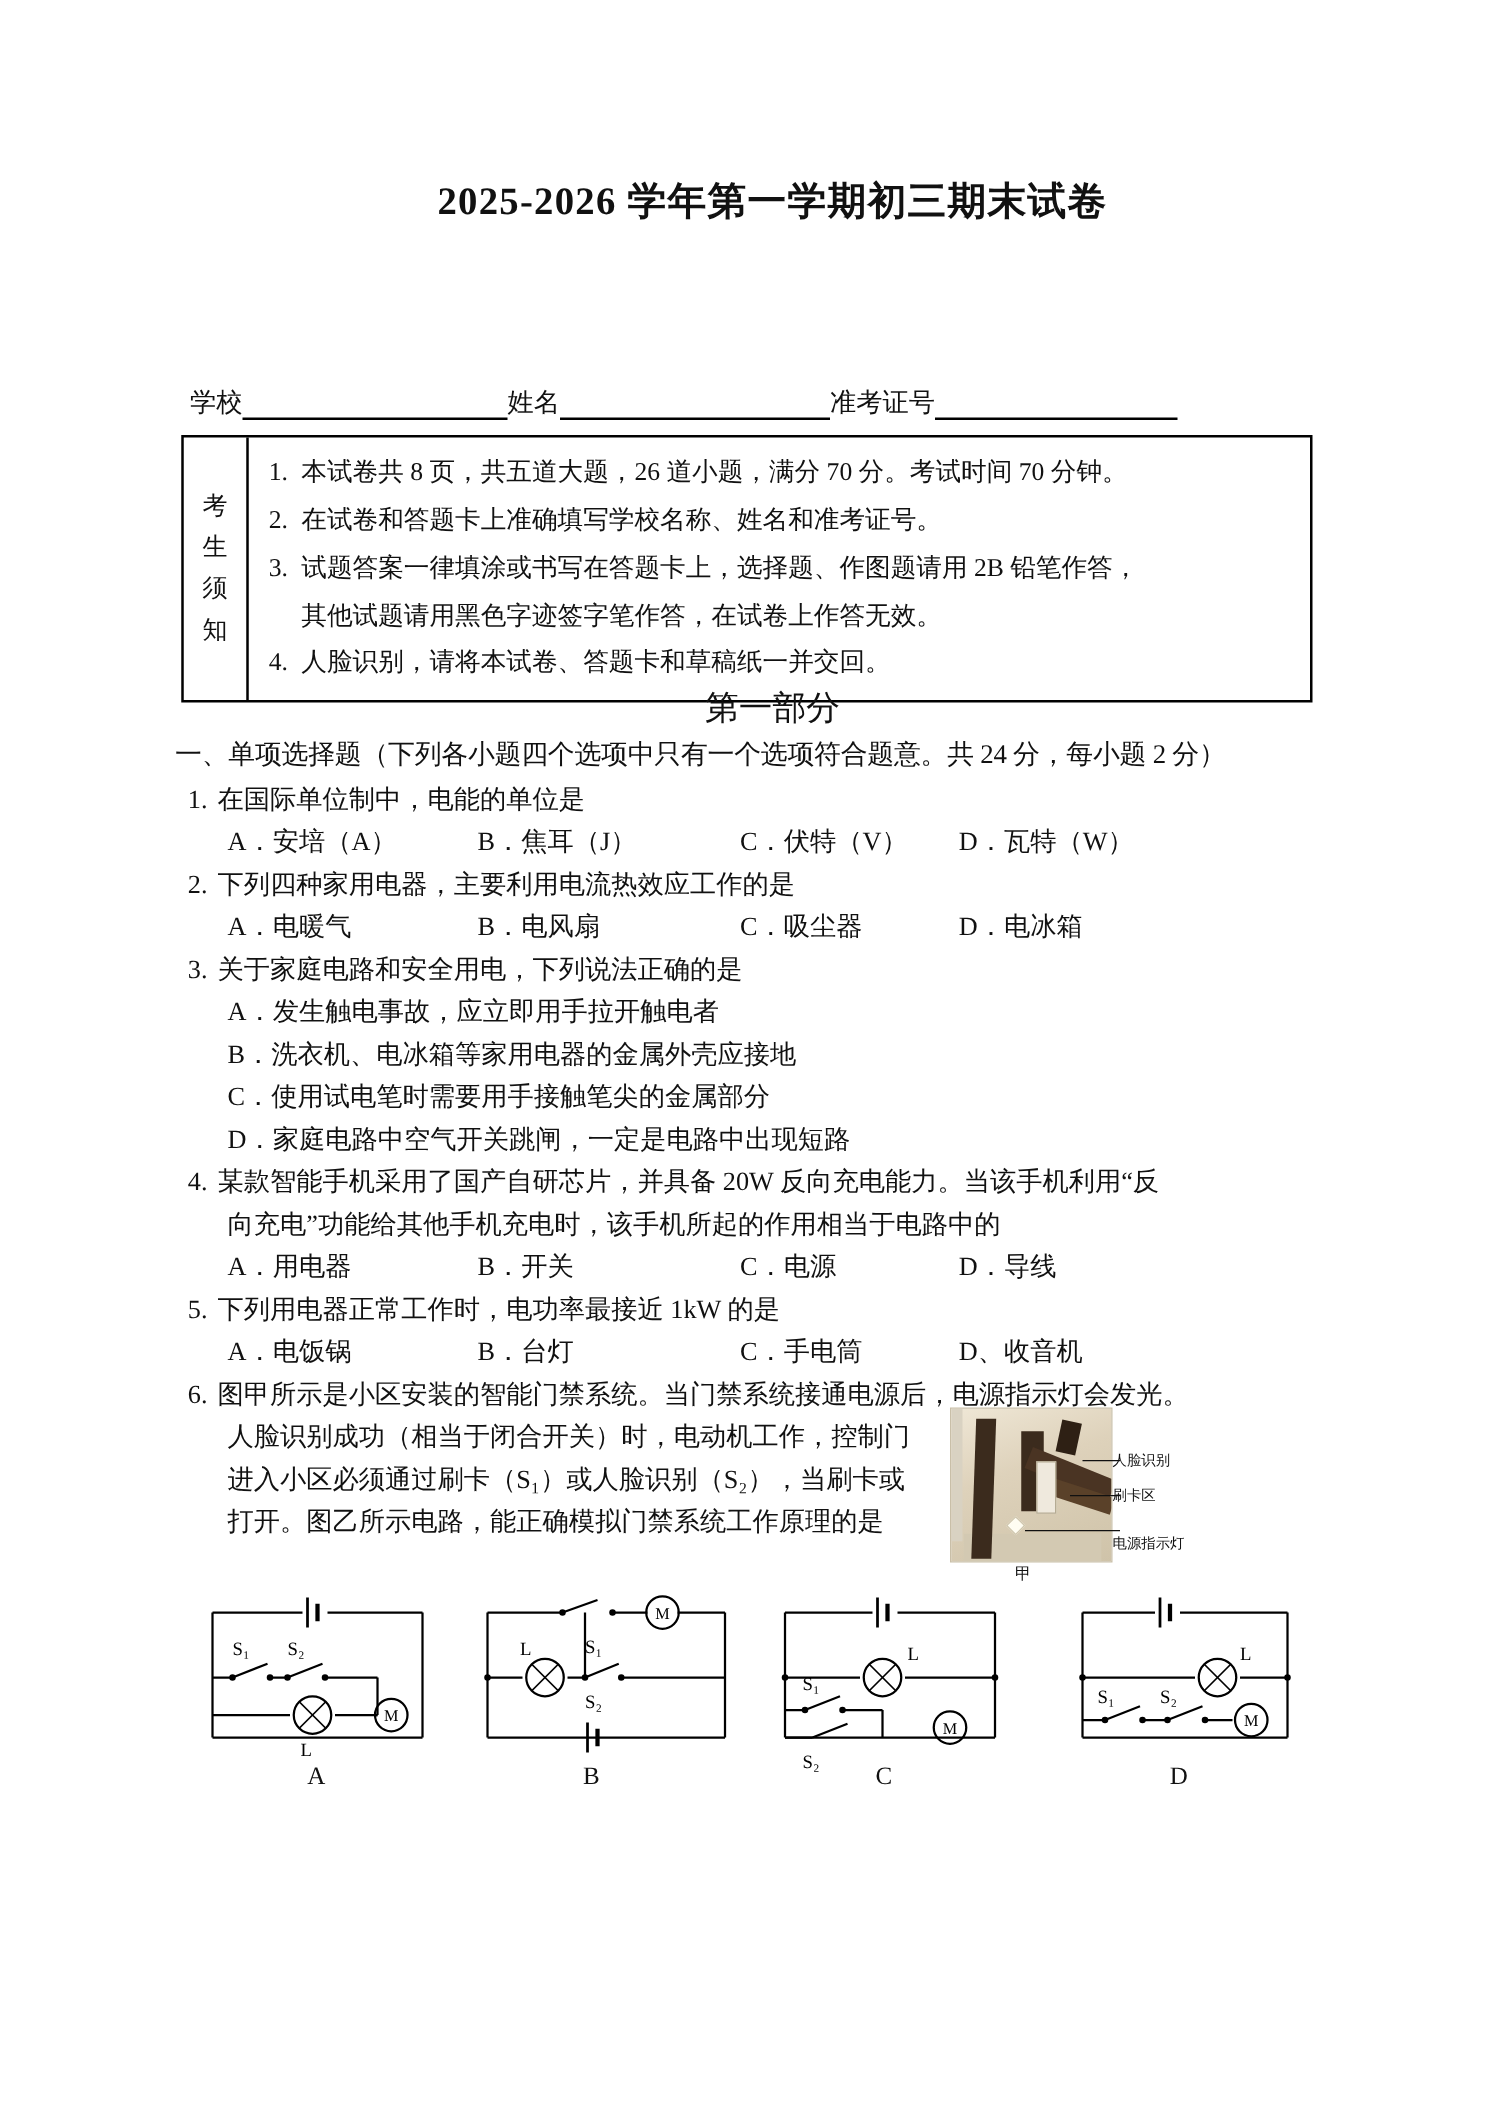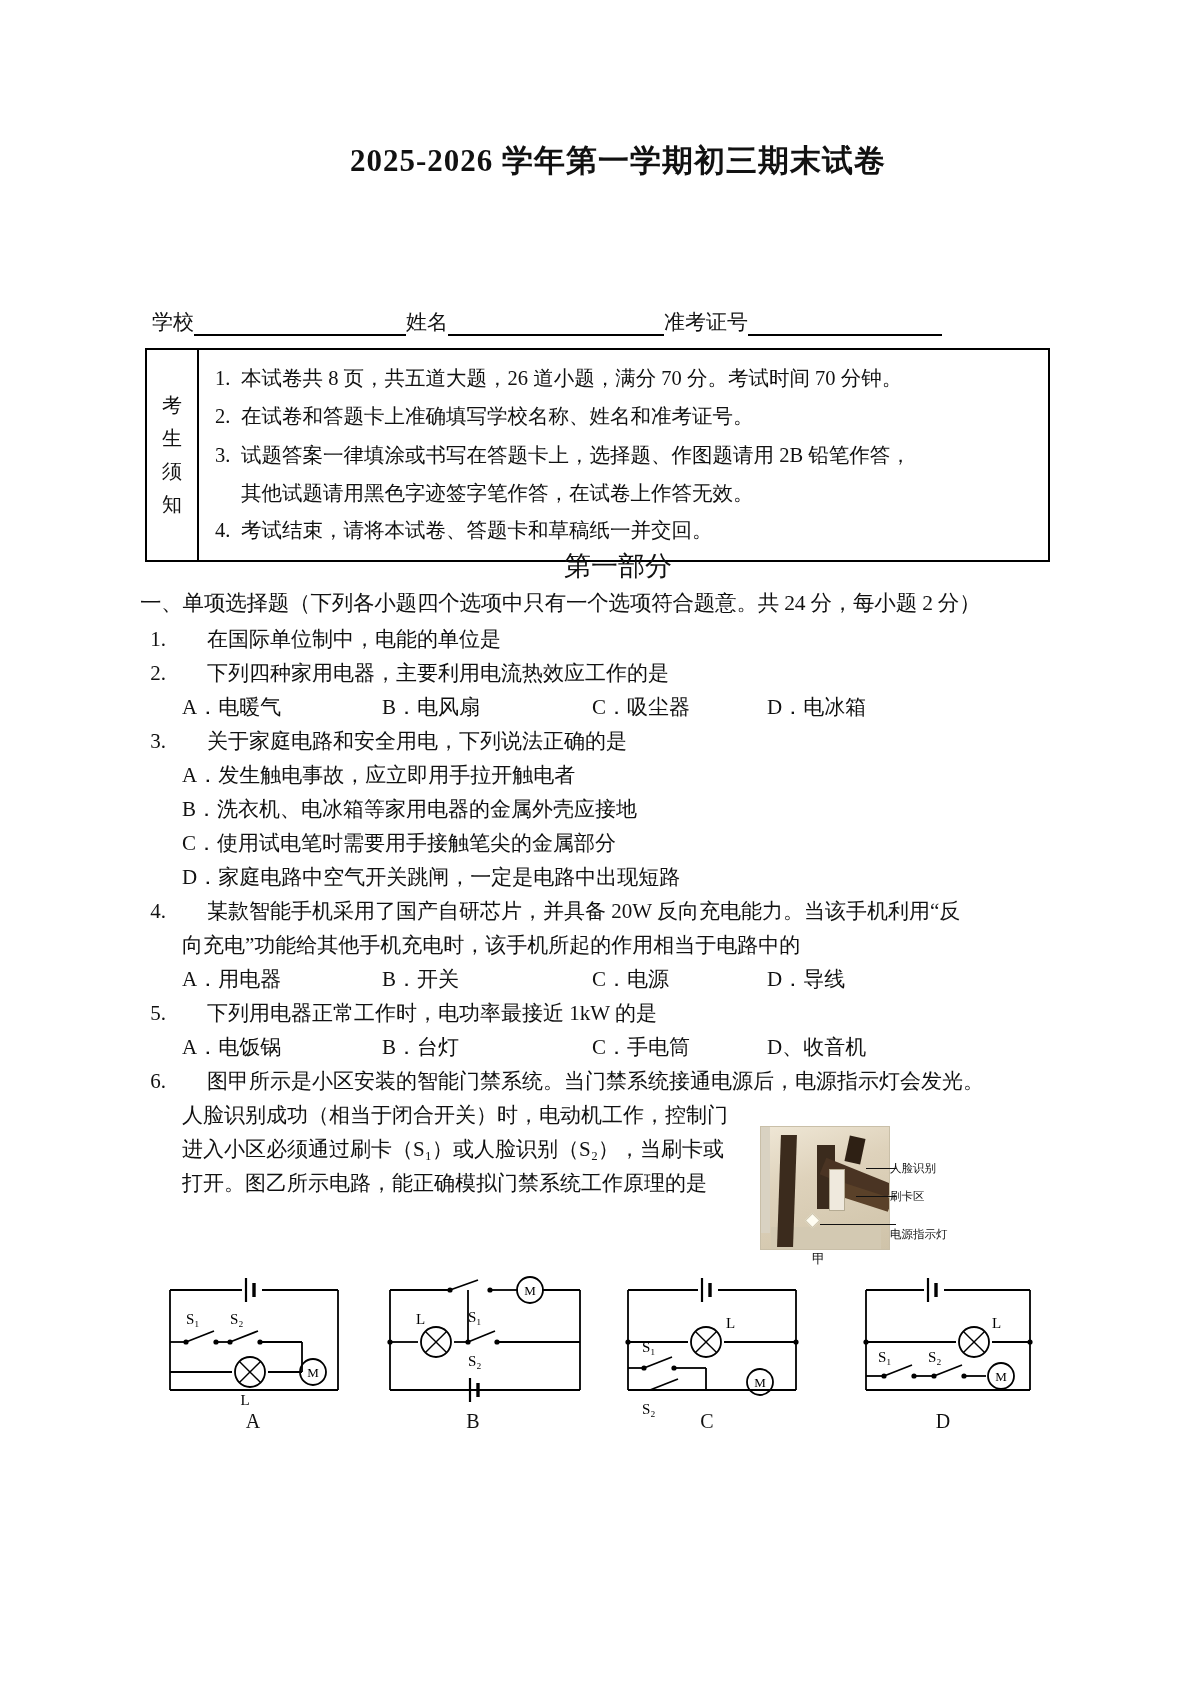--- a/index.html
+++ b/index.html
@@ -142,21 +142,21 @@
     line-height: 34px;
     min-height: 34px;
   }
   .q-num {
     width: 34px;
     flex: none;
     text-align: right;
     padding-right: 8px;
     box-sizing: border-box;
   }
-  .q-text { flex: 1; margin-left: 33px; }
+  .q-text { flex: 1; }
   .q-cont {
     padding-left: 42px;
     line-height: 34px;
   }
   .opt-row {
     display: flex;
     padding-left: 42px;
     line-height: 34px;
   }
   .opt { flex: none; }
@@ -320,35 +320,41 @@
         <span class="notice-num">2.</span>
         <span class="notice-text">在试卷和答题卡上准确填写学校名称、姓名和准考证号。</span>
       </div>
       <div class="notice-item">
         <span class="notice-num">3.</span>
         <span class="notice-text">试题答案一律填涂或书写在答题卡上，选择题、作图题请用 2B 铅笔作答，</span>
       </div>
       <div class="notice-cont">其他试题请用黑色字迹签字笔作答，在试卷上作答无效。</div>
       <div class="notice-item">
         <span class="notice-num">4.</span>
-        <span class="notice-text">考试结束，请将本试卷、答题卡和草稿纸一并交回。</span>
+        <span class="notice-text">人脸识别，请将本试卷、答题卡和草稿纸一并交回。</span>
       </div>
     </div>
   </div>
 
   <div class="part-heading">第一部分</div>
 
   <div class="section-heading">一、单项选择题（下列各小题四个选项中只有一个选项符合题意。共 24 分，每小题 2 分）</div>
 
   <div class="questions">
 
     <div class="q">
       <div class="q-stem">
         <span class="q-num">1.</span>
         <span class="q-text">在国际单位制中，电能的单位是</span>
+      </div>
+      <div class="opt-row">
+        <span class="opt opt-a">A．安培（A）</span>
+        <span class="opt opt-b">B．焦耳（J）</span>
+        <span class="opt opt-c">C．伏特（V）</span>
+        <span class="opt opt-d">D．瓦特（W）</span>
       </div>
     </div>
 
     <div class="q">
       <div class="q-stem">
         <span class="q-num">2.</span>
         <span class="q-text">下列四种家用电器，主要利用电流热效应工作的是</span>
       </div>
       <div class="opt-row">
         <span class="opt opt-a">A．电暖气</span>

